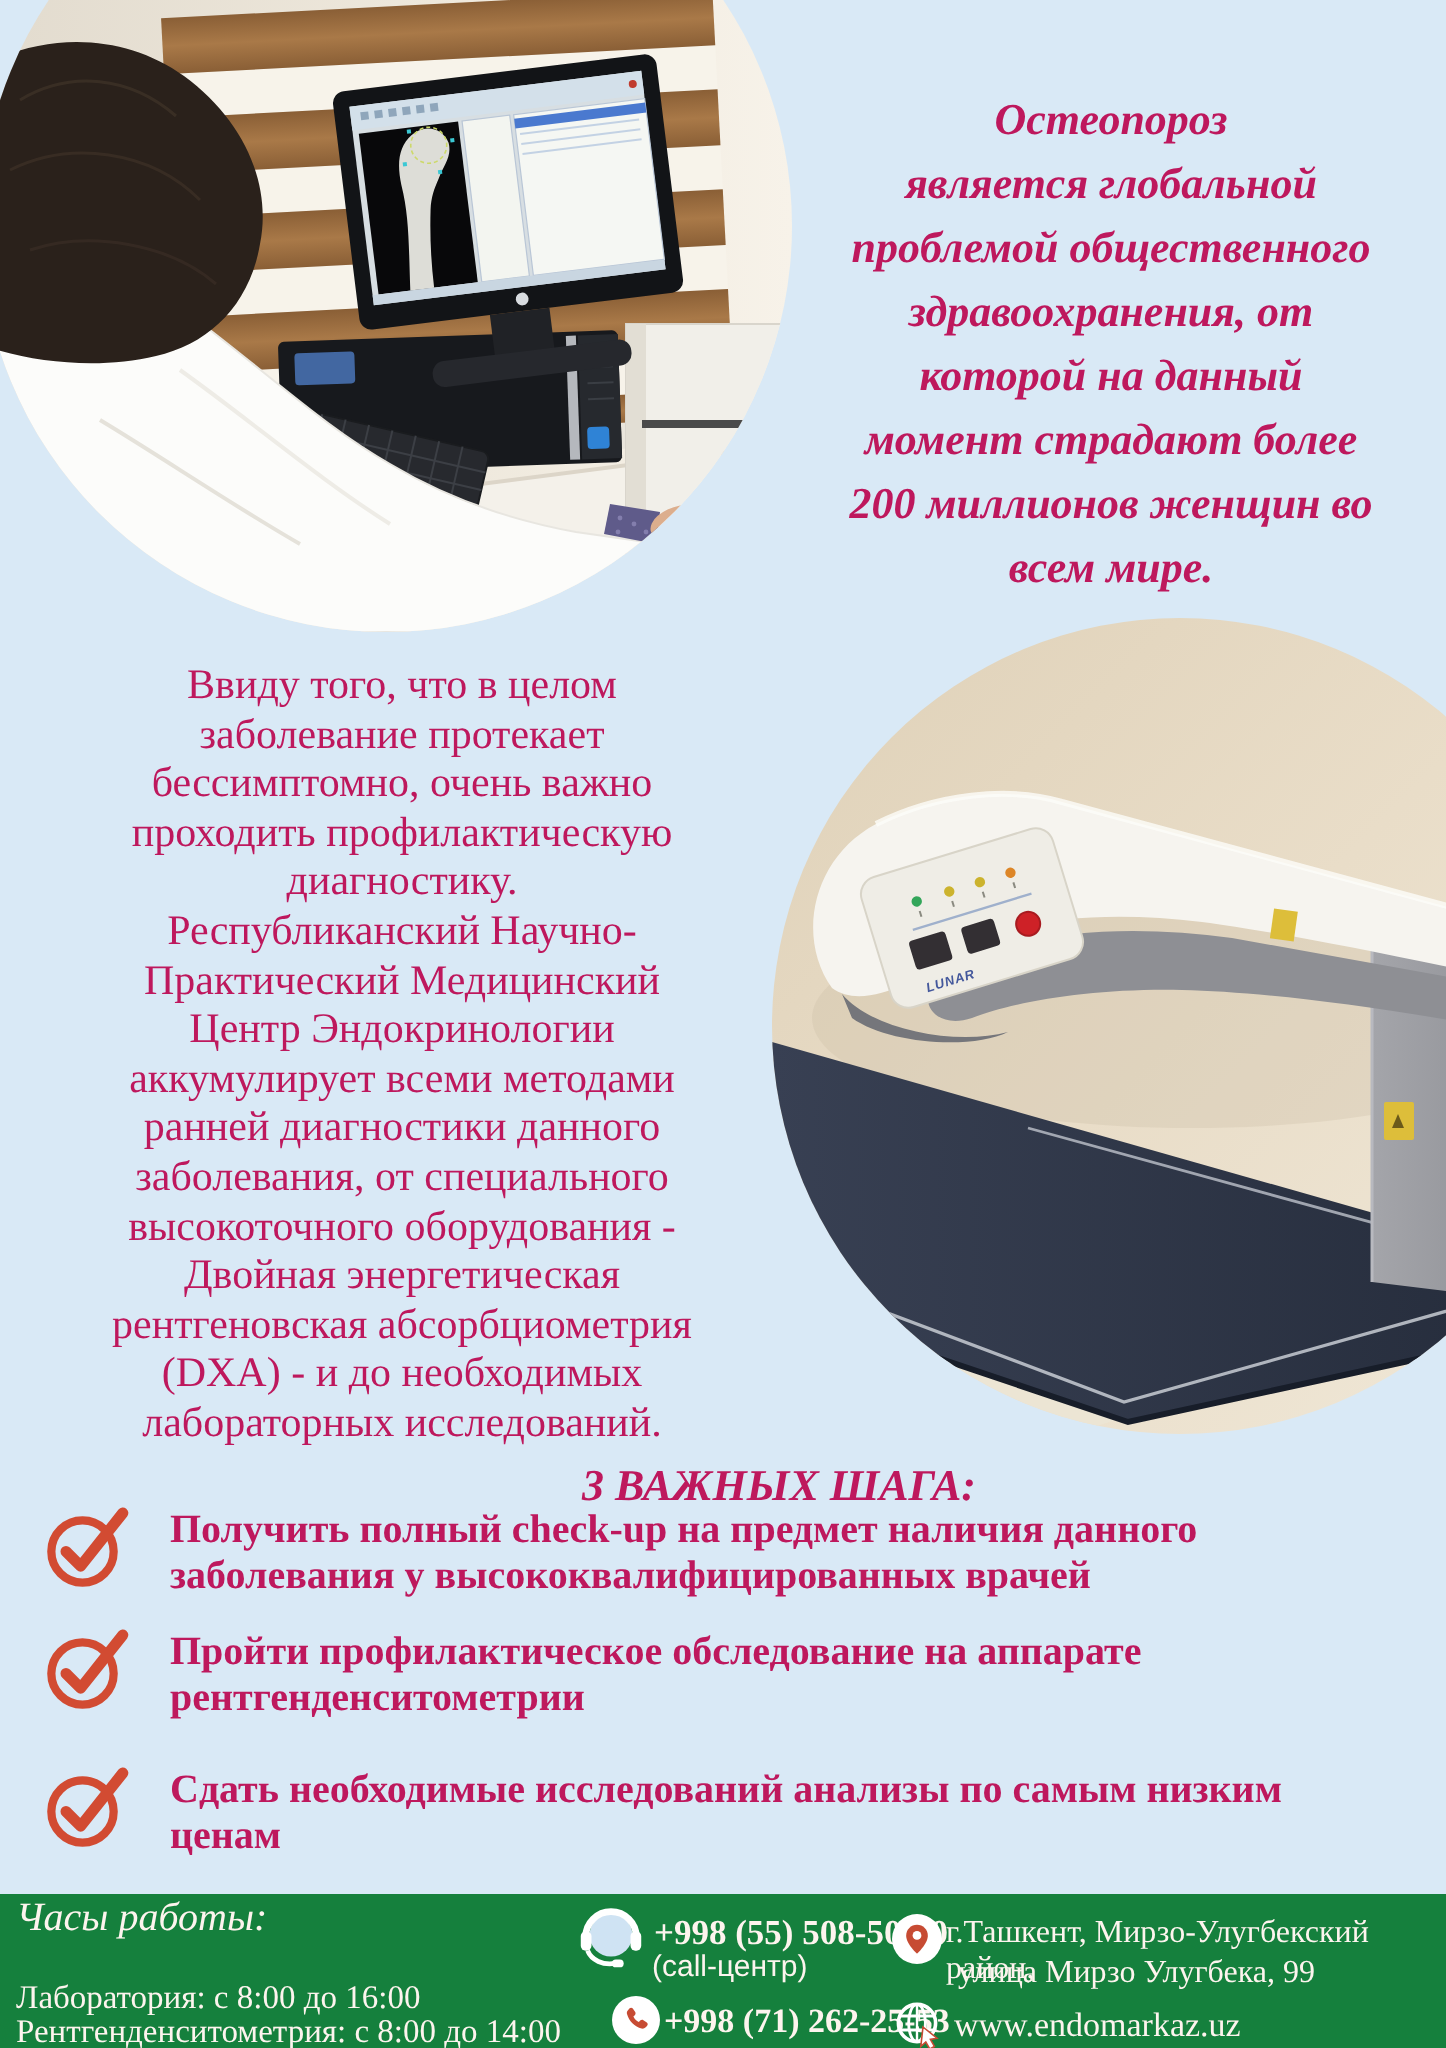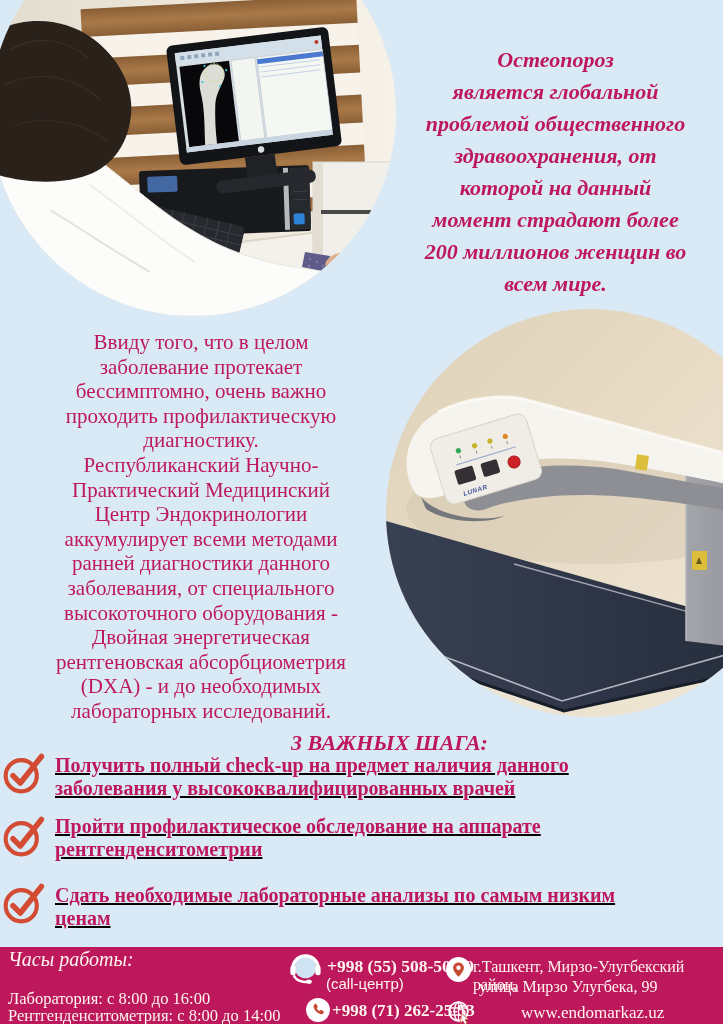--- a/index.html
+++ b/index.html
@@ -21,48 +21,48 @@
   }
   .main-text{
     position:absolute;left:0px;top:330px;width:402px;
     text-align:center;white-space:pre-line;
     font-weight:400;font-size:21px;line-height:24.6px;
   }
   .steps-title{
     position:absolute;left:0;top:730px;width:723px;text-align:center;
     font-style:italic;font-weight:700;font-size:22px;padding-left:28px;
   }
-  .step{position:absolute;left:2px;display:flex;align-items:flex-start;gap:9px;text-decoration:underline;}
+  .step{position:absolute;left:22px;display:flex;align-items:flex-start;gap:19px;}
   .step .check{width:44px;height:44px;flex:0 0 44px;margin-top:-2px;}
   .step .txt{
     font-weight:700;font-size:20px;line-height:22.5px;white-space:pre-line;
     max-width:660px;padding-top:1px;
   }
   .step1{top:753px;}
-  .step2{top:814px;align-items:center;}
+  .step2{top:814px;}
   .step3{top:883px;}
   .footer{
     position:absolute;left:0;top:947px;width:723px;height:77px;
-    background:#be185d;color:#fdf4ee;
+    background:#15803d;color:#fdf4ee;
   }
   .footer .abs{position:absolute;}
   .hours-title{left:8px;top:1px;font-style:italic;font-size:20px;}
   .hours-line{left:8px;font-size:16.5px;}
   .hl0{top:25px;} .hl1{top:42px;} .hl2{top:59px;}
   .ic{display:block;}
   .headset-wrap{left:286px;top:3px;width:39px;height:39px;}
   .cc-phone{left:327px;top:9px;font-weight:700;font-size:17.5px;}
   .cc-label{left:326px;top:28px;font-size:15px;font-family:"Liberation Sans","DejaVu Sans",sans-serif;}
   .phone2-wrap{left:306px;top:51px;width:24px;height:24px;}
   .phone2{left:332px;top:54px;font-weight:700;font-size:17px;}
   .pin-wrap{left:446px;top:10px;width:25px;height:25px;}
   .addr1{left:473px;top:11px;font-size:16px;}
   .addr2{left:479px;top:31px;font-size:16px;}
   .globe-wrap{left:447px;top:53px;width:24px;height:24px;}
-  .site{left:477px;top:56px;font-size:17px;margin-left:44px;}
+  .site{left:477px;top:56px;font-size:17px;}
 </style>
 </head>
 <body>
 
 <div class="poster">
 
   <div class="circle photo-left" role="img" aria-label="врач за компьютером с рентгеновским снимком">
     <svg width="406" height="406" viewBox="0 0 406 406">
       <defs>
         <linearGradient id="wallL" x1="0" y1="0" x2="1" y2="0">
@@ -312,21 +312,21 @@
 рентгенденситометрии</span>
   </div>
 
   <div class="step step3">
     <span class="check">
       <svg width="44" height="44" viewBox="0 0 48 48">
         <circle cx="21" cy="27" r="17" stroke="#d24b32" stroke-width="4.5" fill="none"></circle>
         <path d="M12,27 L20,35 L43,6" stroke="#d24b32" stroke-width="6" fill="none" stroke-linecap="round" stroke-linejoin="round"></path>
       </svg>
     </span>
-    <span class="txt teal">Сдать необходимые лабораторные анализы по самым низким
+    <span class="txt teal">Сдать необходимые исследований анализы по самым низким
 ценам</span>
   </div>
 
   <div class="footer">
     <div class="abs hours-title">Часы работы:</div>
     <div class="abs hours-line hl1">Лаборатория: с 8:00 до 16:00</div>
     <div class="abs hours-line hl2">Рентгенденситометрия: с 8:00 до 14:00</div>
 
     <span class="abs ic headset-wrap">
       <svg width="39" height="39" viewBox="0 0 40 40">

